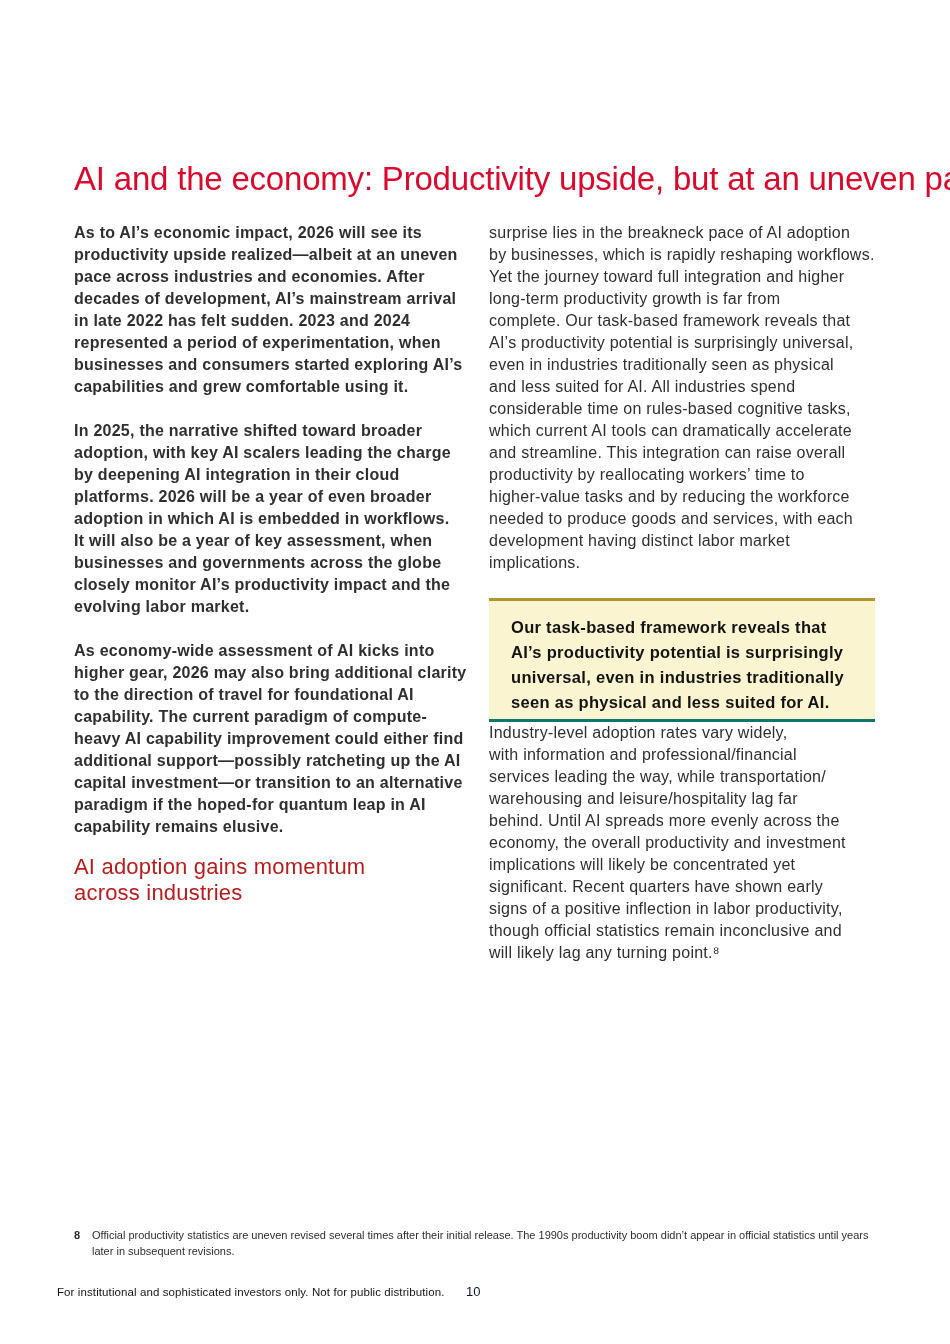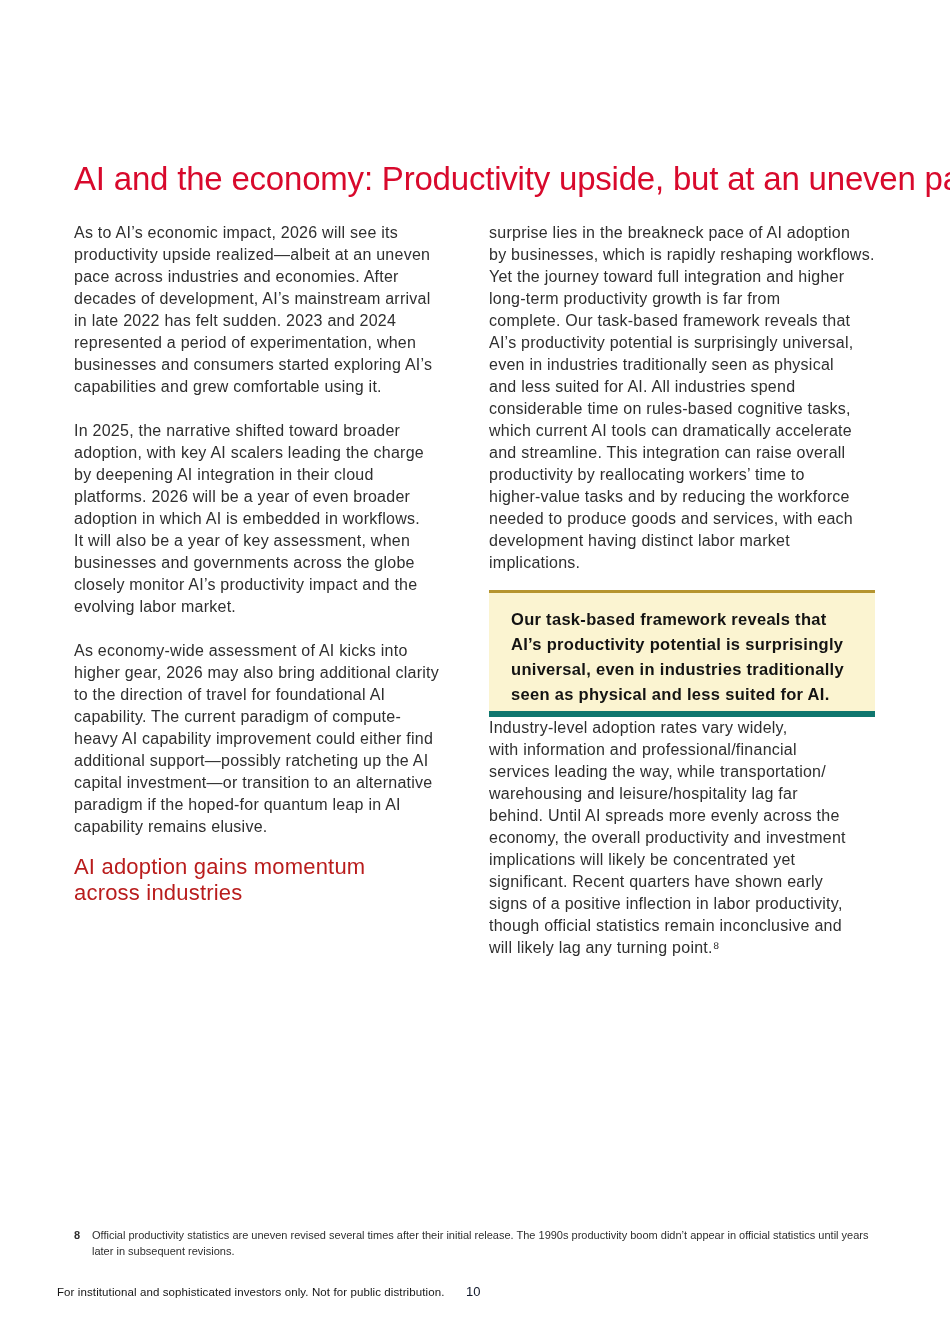--- a/index.html
+++ b/index.html
@@ -9,28 +9,28 @@
   }
   .title{
     position:absolute;left:74px;top:160px;margin:0;
     font-size:33px;font-weight:400;letter-spacing:-0.2px;
     color:#d8092c;white-space:nowrap;
   }
   .col{position:absolute;top:222px;width:400px;font-size:16px;line-height:22px;}
   .col-left{left:74px;}
   .col-right{left:489px;}
   .col p{margin:0;white-space:pre-line;letter-spacing:0.25px;}
-  .col-left p{margin-bottom:22px;}
+  .col-left p{margin-bottom:22px;font-weight:bold;}
   .section-heading{
     margin:-6px 0 4px;font-size:22px;line-height:26px;font-weight:400;
     color:#b91c1c;white-space:pre-line;letter-spacing:0.2px;
   }
   .callout{
-    box-sizing:border-box;width:386px;margin:16px 0 0;
-    background:#fbf4d1;border-top:3px solid #b5942e;border-bottom:6px solid #0f766e;
+    box-sizing:border-box;width:386px;margin:24px 0 0;
+    background:#fbf4d1;border-top:3px solid #b5942e;border-bottom:3px solid #0f766e;
     padding:14px 16px 4px 22px;
   }
   .callout p{
     margin:0;font-weight:700;font-size:16.5px;line-height:25px;
     color:#131313;letter-spacing:0.3px;white-space:pre-line;
   }
   .after-callout{margin-top:33px;}
   .footnote{
     position:absolute;left:74px;top:1228px;width:810px;display:flex;
     font-size:11px;line-height:15.5px;color:#2f2f2f;

